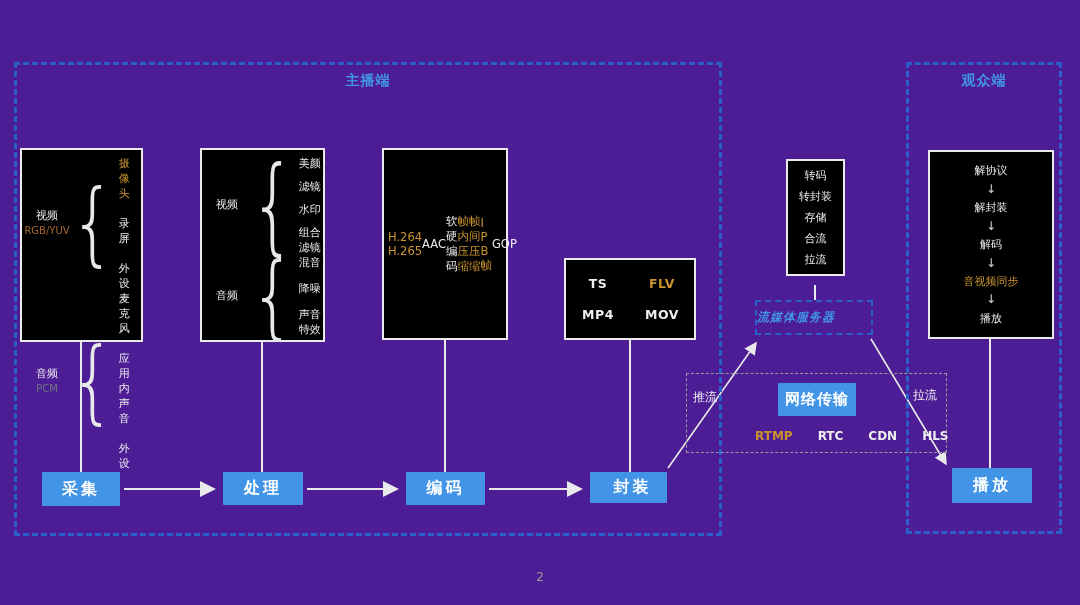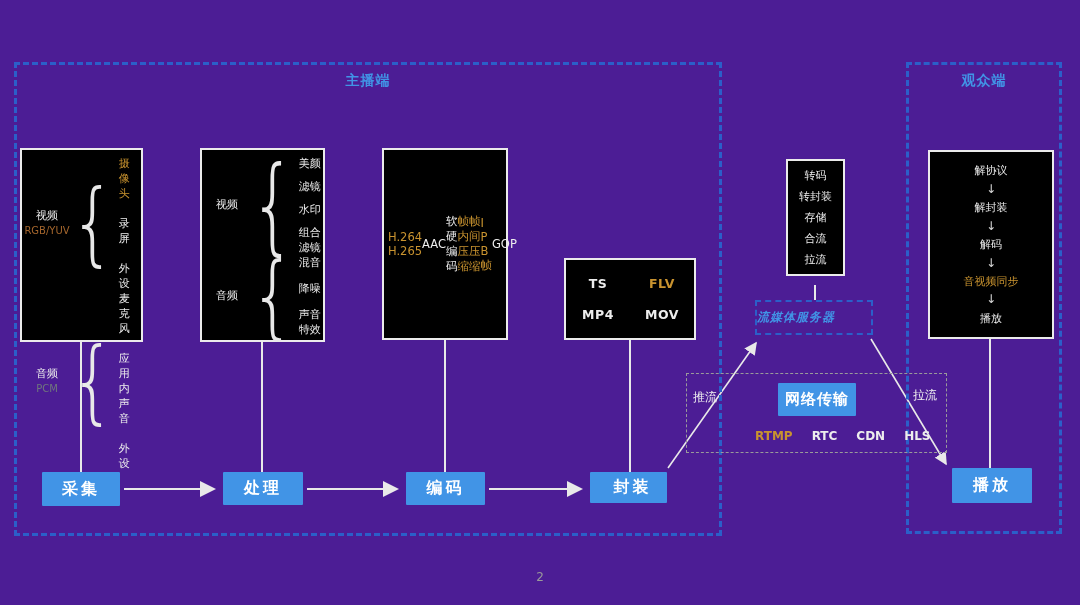--- a/index.html
+++ b/index.html
@@ -35,21 +35,21 @@
 
   .mux-grid { display:grid; grid-template-columns:1fr 1fr; align-content:center; justify-items:center; row-gap:16px; font-size:12.5px; font-weight:bold; letter-spacing:0.5px; }
 
   .server-funcs { display:flex; flex-direction:column; justify-content:space-around; align-items:center; font-size:11px; padding:4px 0; }
 
   .media-server { position:absolute; border:2px dashed var(--border-blue); color:var(--accent-blue);
     display:flex; align-items:center; justify-content:flex-start; font-size:12px; font-weight:bold; letter-spacing:1px; box-sizing:border-box;font-style:italic; }
 
   .network-zone { position:absolute; border:1px dashed #9a9a9a; box-sizing:border-box; }
   .flow-label { position:absolute; font-size:12px; color:#f0f0f0; }
-  .protocols { position:absolute; display:flex; gap:19px; font-size:12px; font-weight:bold; }
+  .protocols { position:absolute; display:flex; gap:25px; font-size:12px; font-weight:bold; }
 
   .btn { position:absolute; background:var(--accent-blue); color:#fff; display:flex; align-items:center; justify-content:center;
     font-size:16px; font-weight:bold; letter-spacing:3px; border-radius:1px; box-sizing:border-box; }
 
   .viewer-flow { display:flex; flex-direction:column; justify-content:space-around; align-items:center; font-size:11px; padding:8px 0; }
   .varrow { color:#dcdcdc; font-size:12px; line-height:0.7; }
 
   .page-num { position:absolute; left:0; right:0; top:570px; text-align:center; color:#9a9a9a; font-size:12px; }
   .watermark { position:absolute; right:16px; top:546px; color:#fff; font-size:31px; letter-spacing:1px; }
   .wm-bold { font-weight:800; }

